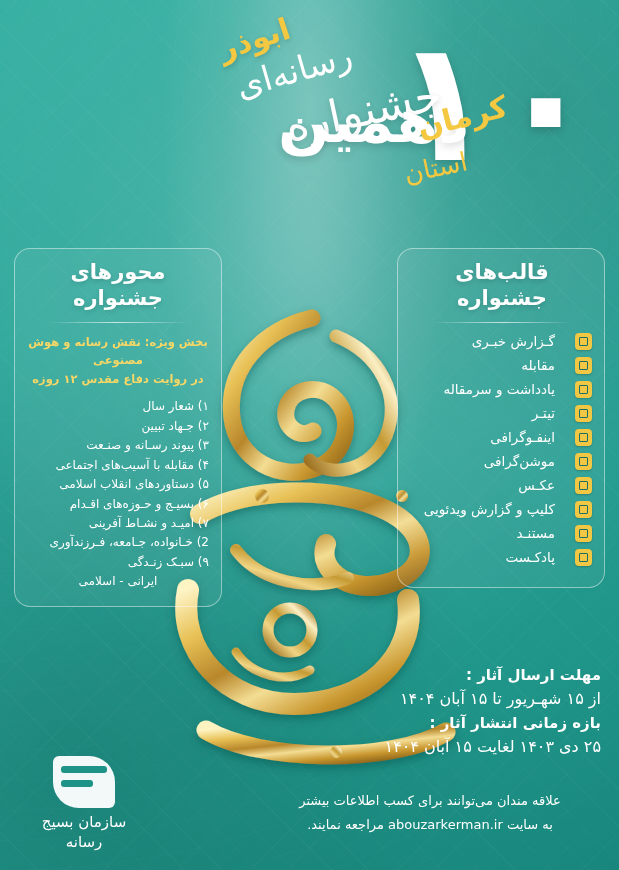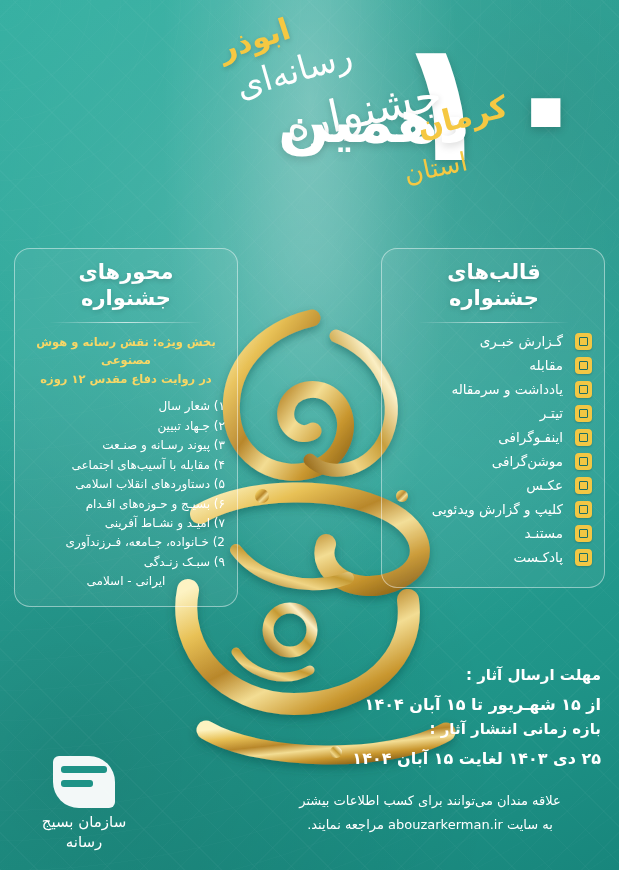--- a/index.html
+++ b/index.html
@@ -75,21 +75,21 @@
   }
 
   
   #calli{
     position:absolute;left:50%;top:300px;transform:translateX(-50%);
     width:340px;height:480px;pointer-events:none;
   }
 
   
   .panel{
-    position:absolute;width:224px;
+    position:absolute;width:208px;
     border:1px solid rgba(255,255,255,.45);
     border-radius:16px;
     background:rgba(255,255,255,.06);
     padding:10px 12px 14px;
     box-sizing:border-box;
   }
   .panel-head{
     color:#fff;font-size:21px;font-weight:bold;line-height:1.25;
     text-align:center;margin-bottom:10px;
     text-shadow:0 2px 5px rgba(0,0,0,.15);
@@ -97,21 +97,21 @@
   .panel-head .l2{display:block;}
   .divider{
     height:1px;margin:0 auto 10px;width:78%;
     background:linear-gradient(90deg,rgba(255,255,255,0) 0%,rgba(255,255,255,.7) 50%,rgba(255,255,255,0) 100%);
   }
 
   
   #panel-formats{right:14px;top:248px;padding-left:14px;}
   .fmt-row{
     display:flex;align-items:center;justify-content:flex-start;
-    gap:12px;margin:0 0 7px 0;
+    gap:20px;margin:0 0 7px 0;
   }
   .fmt-ico{
     flex:0 0 auto;width:17px;height:17px;border-radius:4px;
     background:#f2c744;position:relative;
     box-shadow:0 1px 2px rgba(0,0,0,.2);
   }
   .fmt-ico::after{
     content:"";position:absolute;inset:4px;
     border:1.4px solid #1b6e66;border-radius:1px;
   }
@@ -129,21 +129,21 @@
     color:#fff;font-size:12px;line-height:1.62;text-align:right;
     white-space:nowrap;
   }
   .axis-row.ind{text-align:center;}
 
   
   .dates{
     position:absolute;right:18px;top:660px;width:300px;text-align:right;color:#fff;
   }
   .date-label{font-size:15px;font-weight:bold;margin-top:6px;}
-  .date-value{font-size:16px;font-weight:bold;margin-top:11px;color:#fff;}
+  .date-value{font-size:16px;font-weight:normal;margin-top:5px;color:#fff;}
 
   
   .footer{
     position:absolute;right:24px;bottom:34px;width:330px;text-align:center;
     color:#fff;font-size:13px;line-height:1.8;
   }
   .footer .site{direction:ltr;unicode-bidi:embed;}
   .logo{
     position:absolute;left:36px;bottom:30px;width:96px;height:84px;text-align:center;
   }

